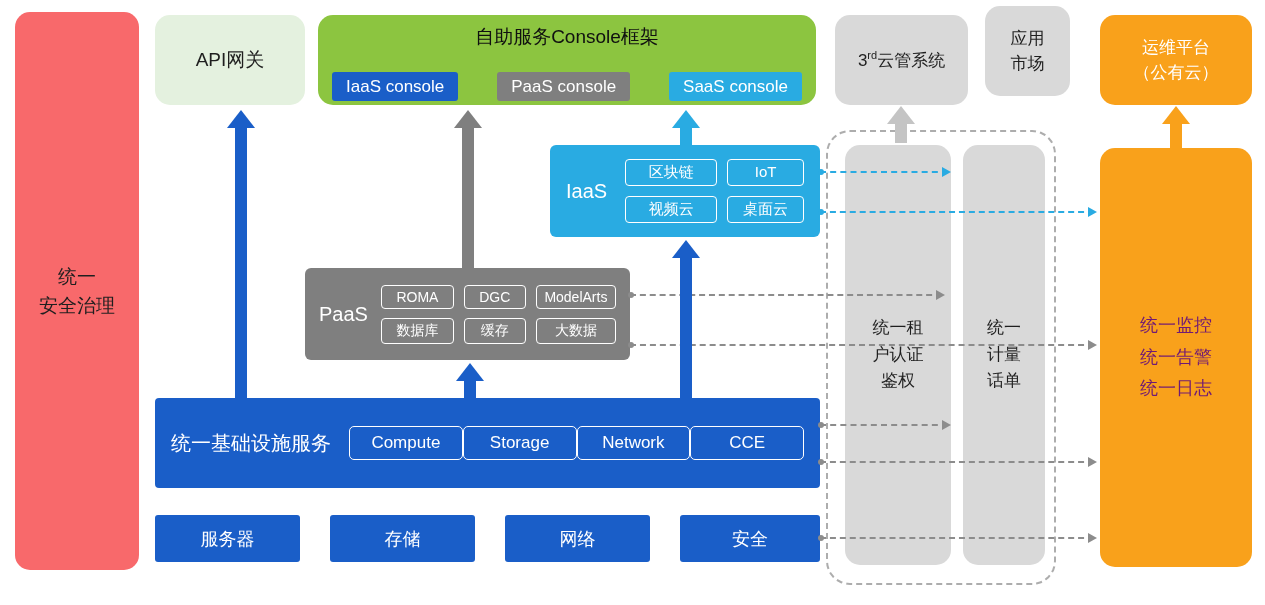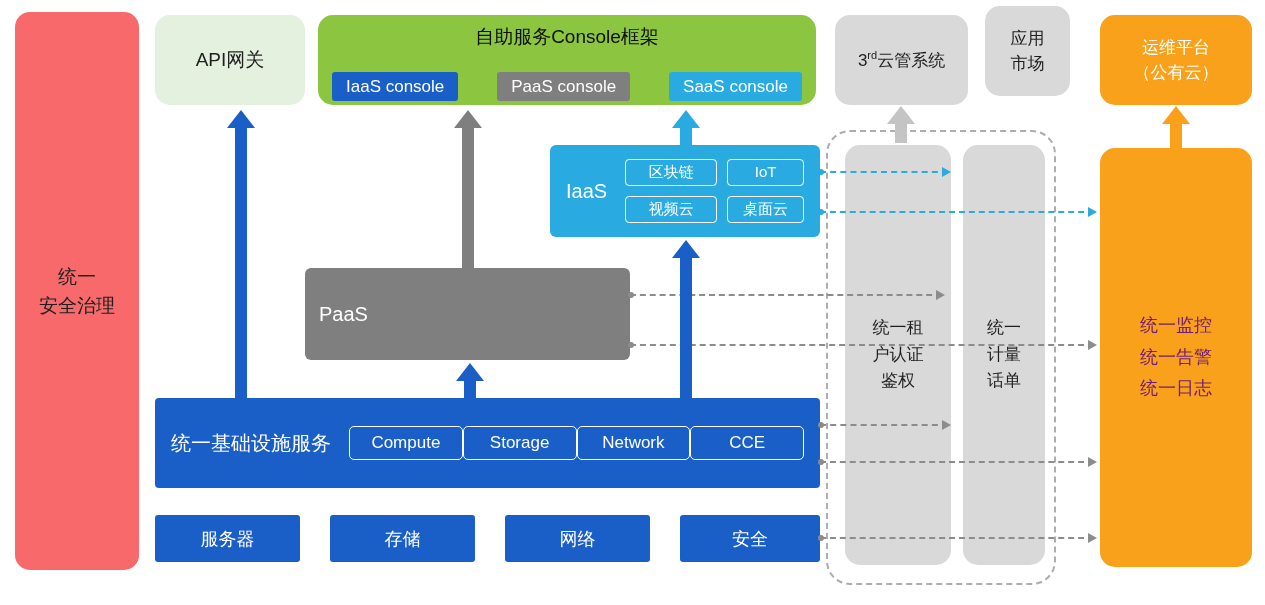--- a/index.html
+++ b/index.html
@@ -116,20 +116,28 @@
     <div class="chip-grid2">
       <span class="outline-chip">区块链</span>
       <span class="outline-chip">IoT</span>
       <span class="outline-chip">视频云</span>
       <span class="outline-chip">桌面云</span>
     </div>
   </div>
 
   <div class="paas-box">
     <span class="layer-label">PaaS</span>
+    <div class="chip-grid3">
+      <span class="outline-chip">ROMA</span>
+      <span class="outline-chip">DGC</span>
+      <span class="outline-chip">ModelArts</span>
+      <span class="outline-chip">数据库</span>
+      <span class="outline-chip">缓存</span>
+      <span class="outline-chip">大数据</span>
+    </div>
   </div>
 
   <div class="iaas-box">
     <span class="layer-label">统一基础设施服务</span>
     <div class="iaas-chips">
       <span class="iaas-chip">Compute</span>
       <span class="iaas-chip">Storage</span>
       <span class="iaas-chip">Network</span>
       <span class="iaas-chip">CCE</span>
     </div>

